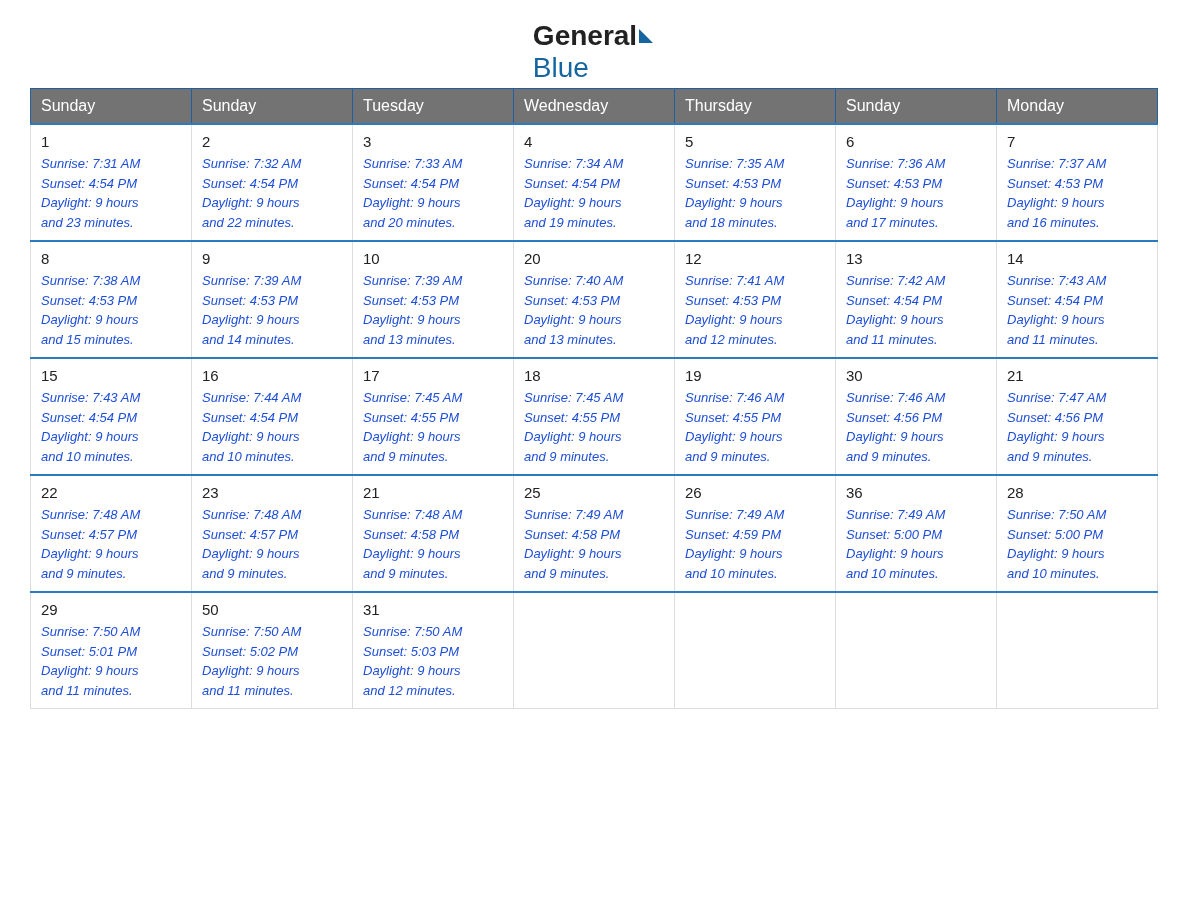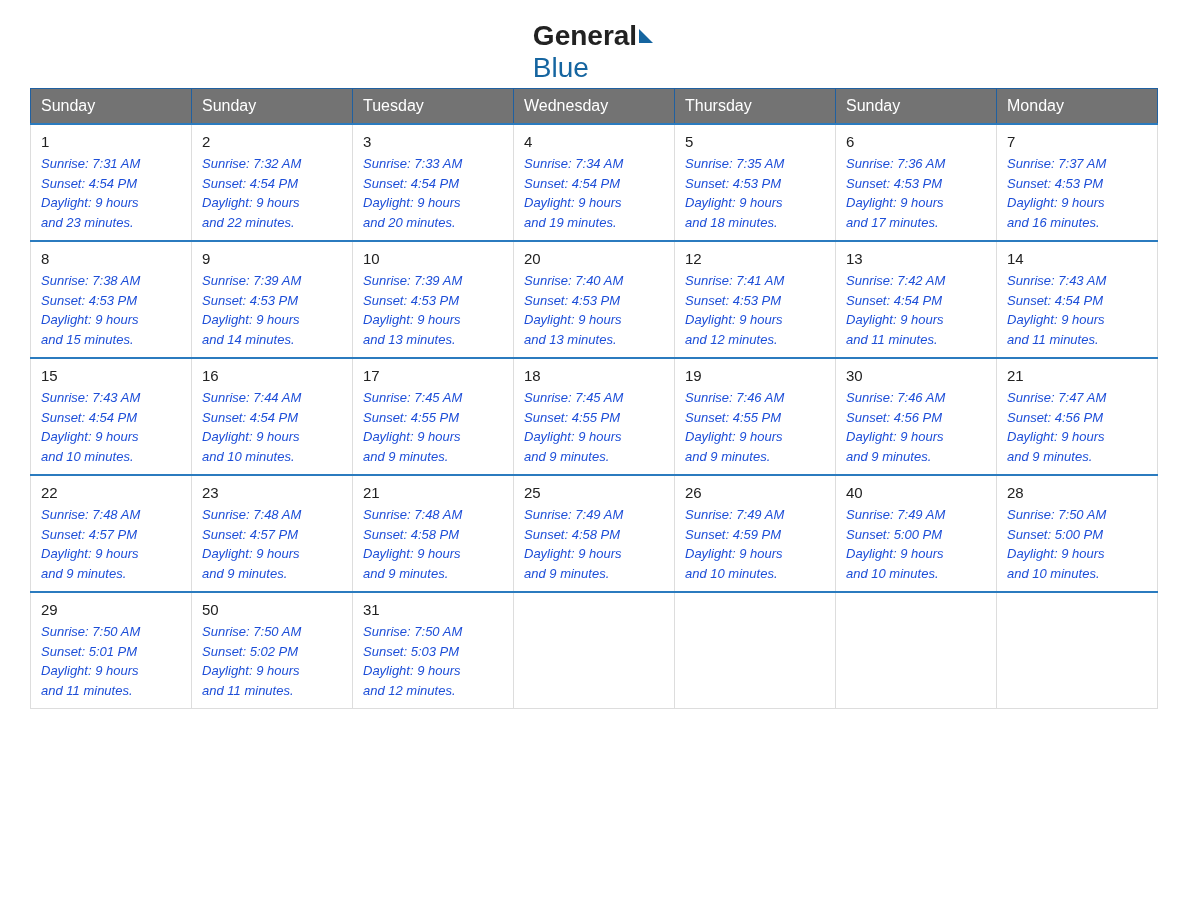--- a/index.html
+++ b/index.html
@@ -246,21 +246,21 @@
         </td>
         <td>
           <span class="day-num">25</span>
           <div class="day-info">Sunrise: 7:49 AM<br>Sunset: 4:58 PM<br>Daylight: 9 hours<br>and 9 minutes.</div>
         </td>
         <td>
           <span class="day-num">26</span>
           <div class="day-info">Sunrise: 7:49 AM<br>Sunset: 4:59 PM<br>Daylight: 9 hours<br>and 10 minutes.</div>
         </td>
         <td>
-          <span class="day-num">40</span>
+          <span class="day-num">36</span>
           <div class="day-info">Sunrise: 7:49 AM<br>Sunset: 5:00 PM<br>Daylight: 9 hours<br>and 10 minutes.</div>
         </td>
         <td>
           <span class="day-num">28</span>
           <div class="day-info">Sunrise: 7:50 AM<br>Sunset: 5:00 PM<br>Daylight: 9 hours<br>and 10 minutes.</div>
         </td>
       </tr>
       <tr>
         <td>
           <span class="day-num">29</span>

